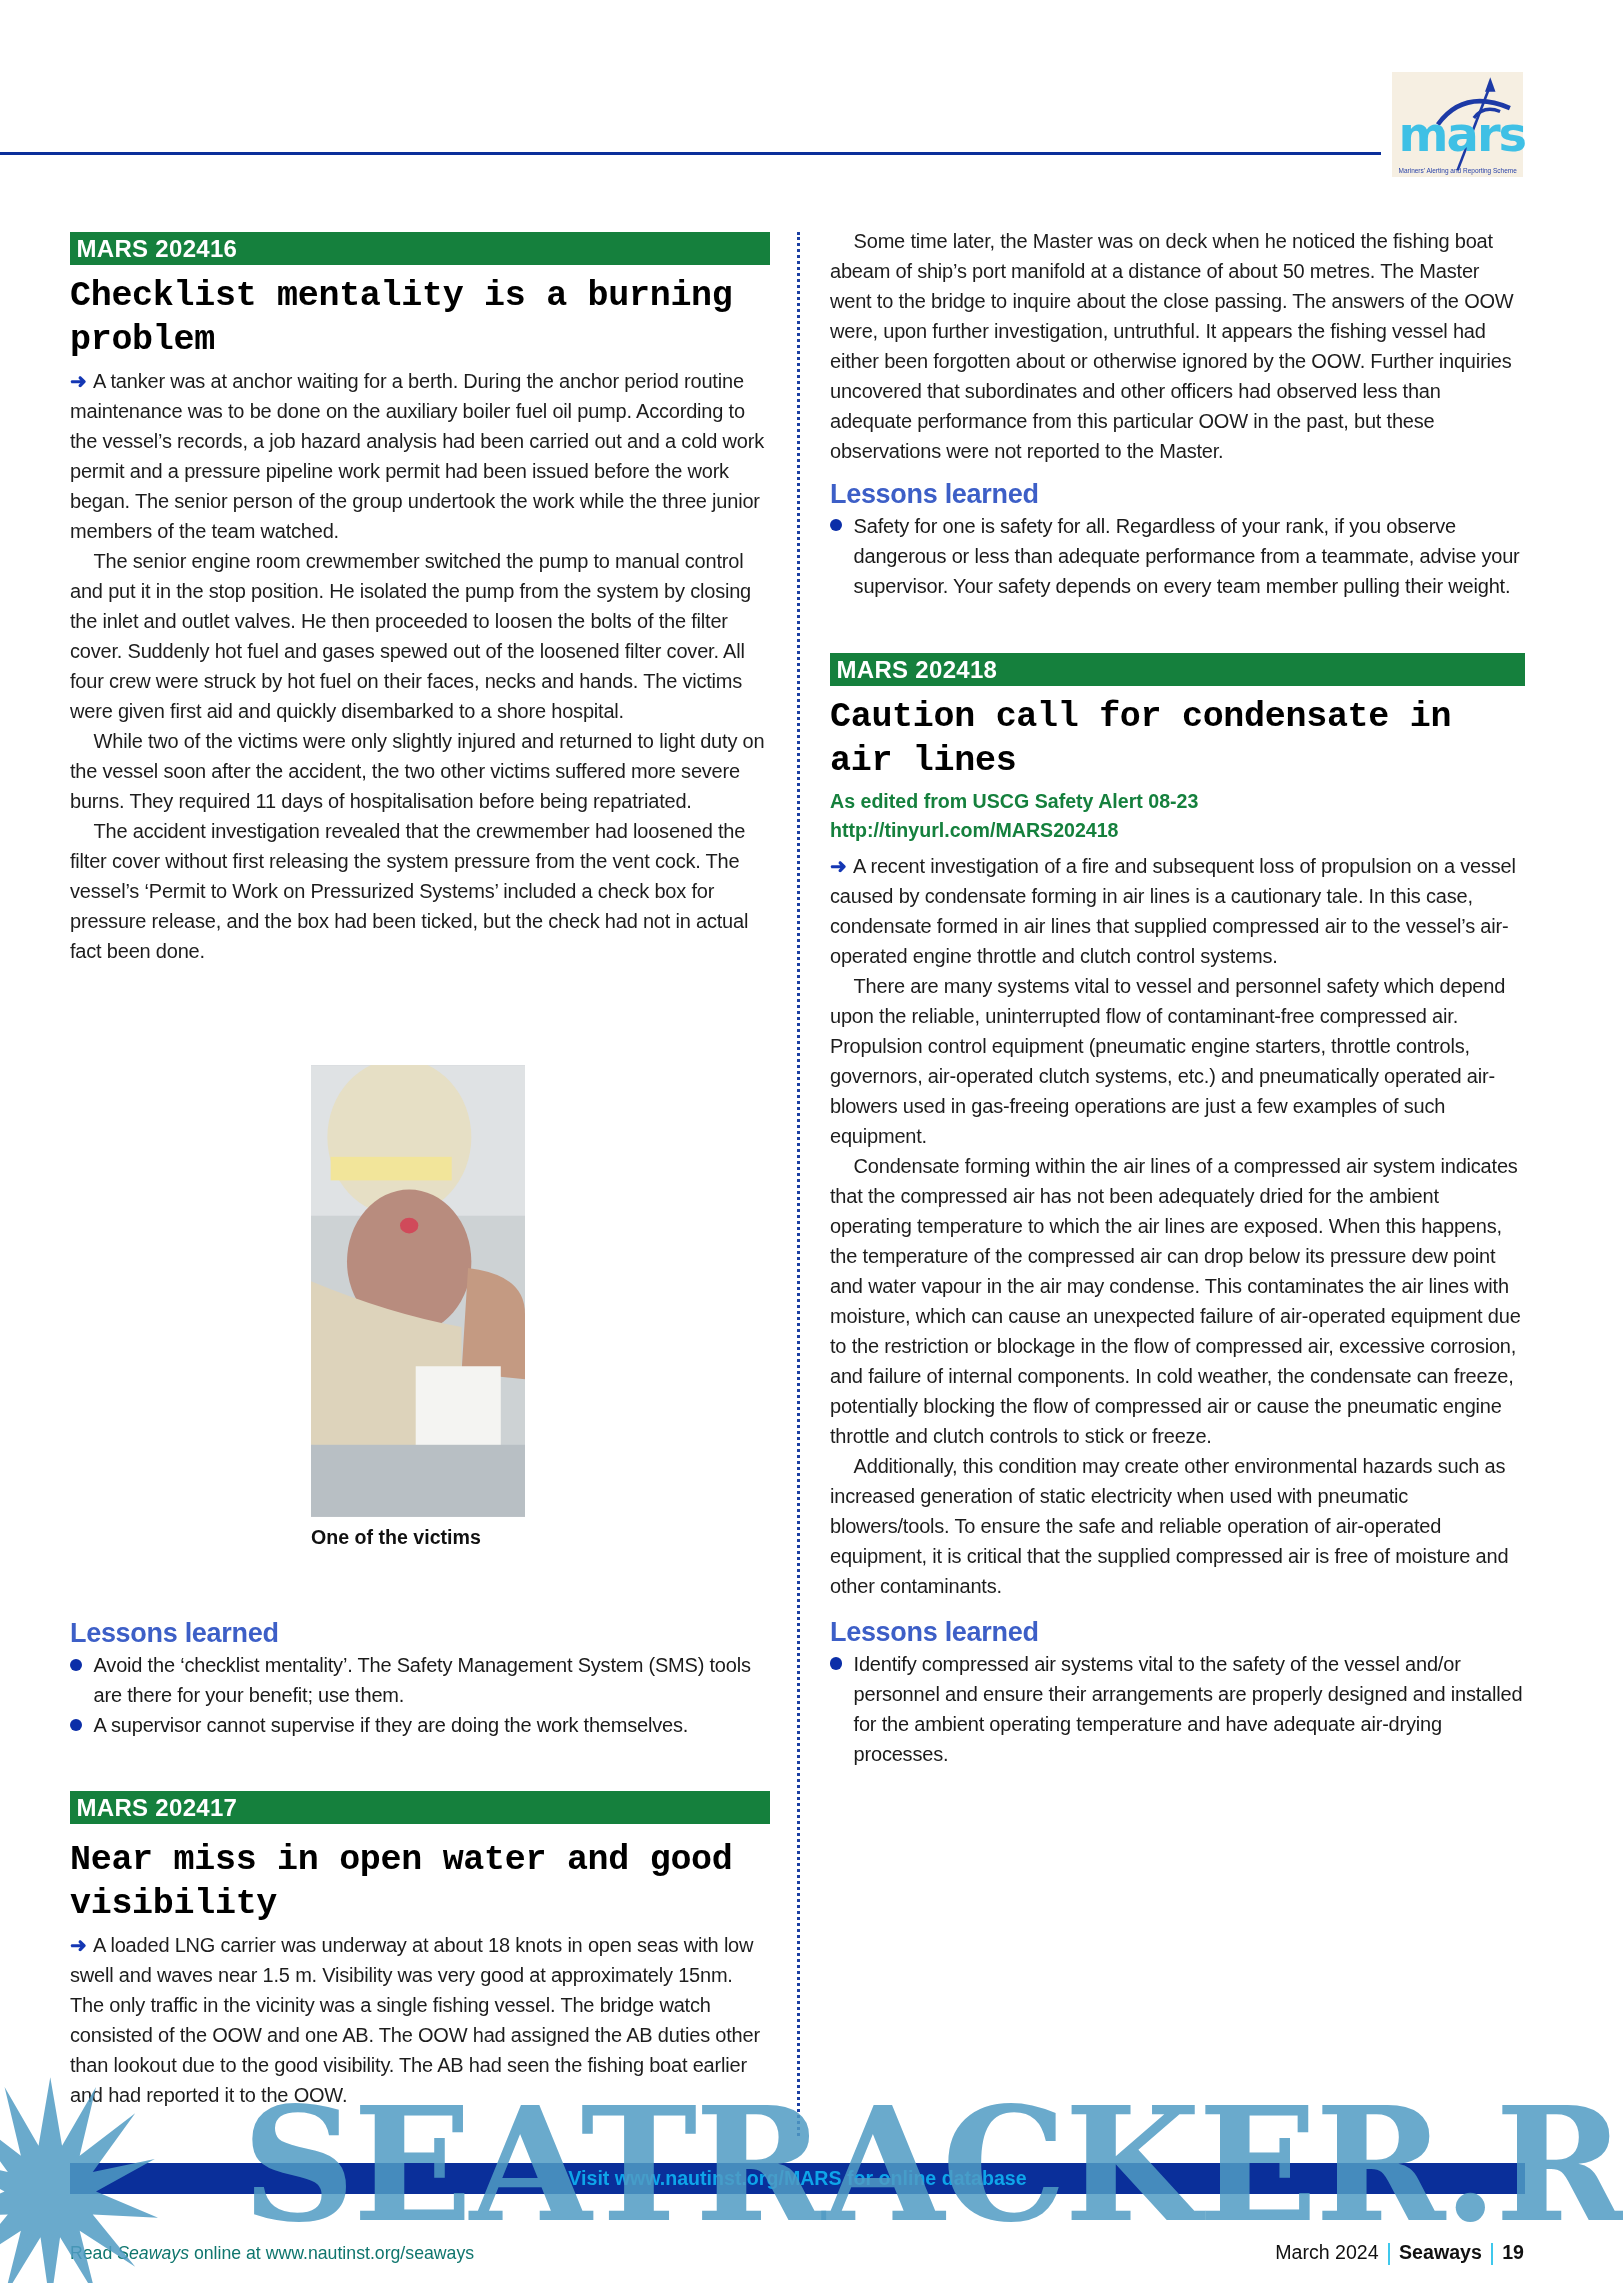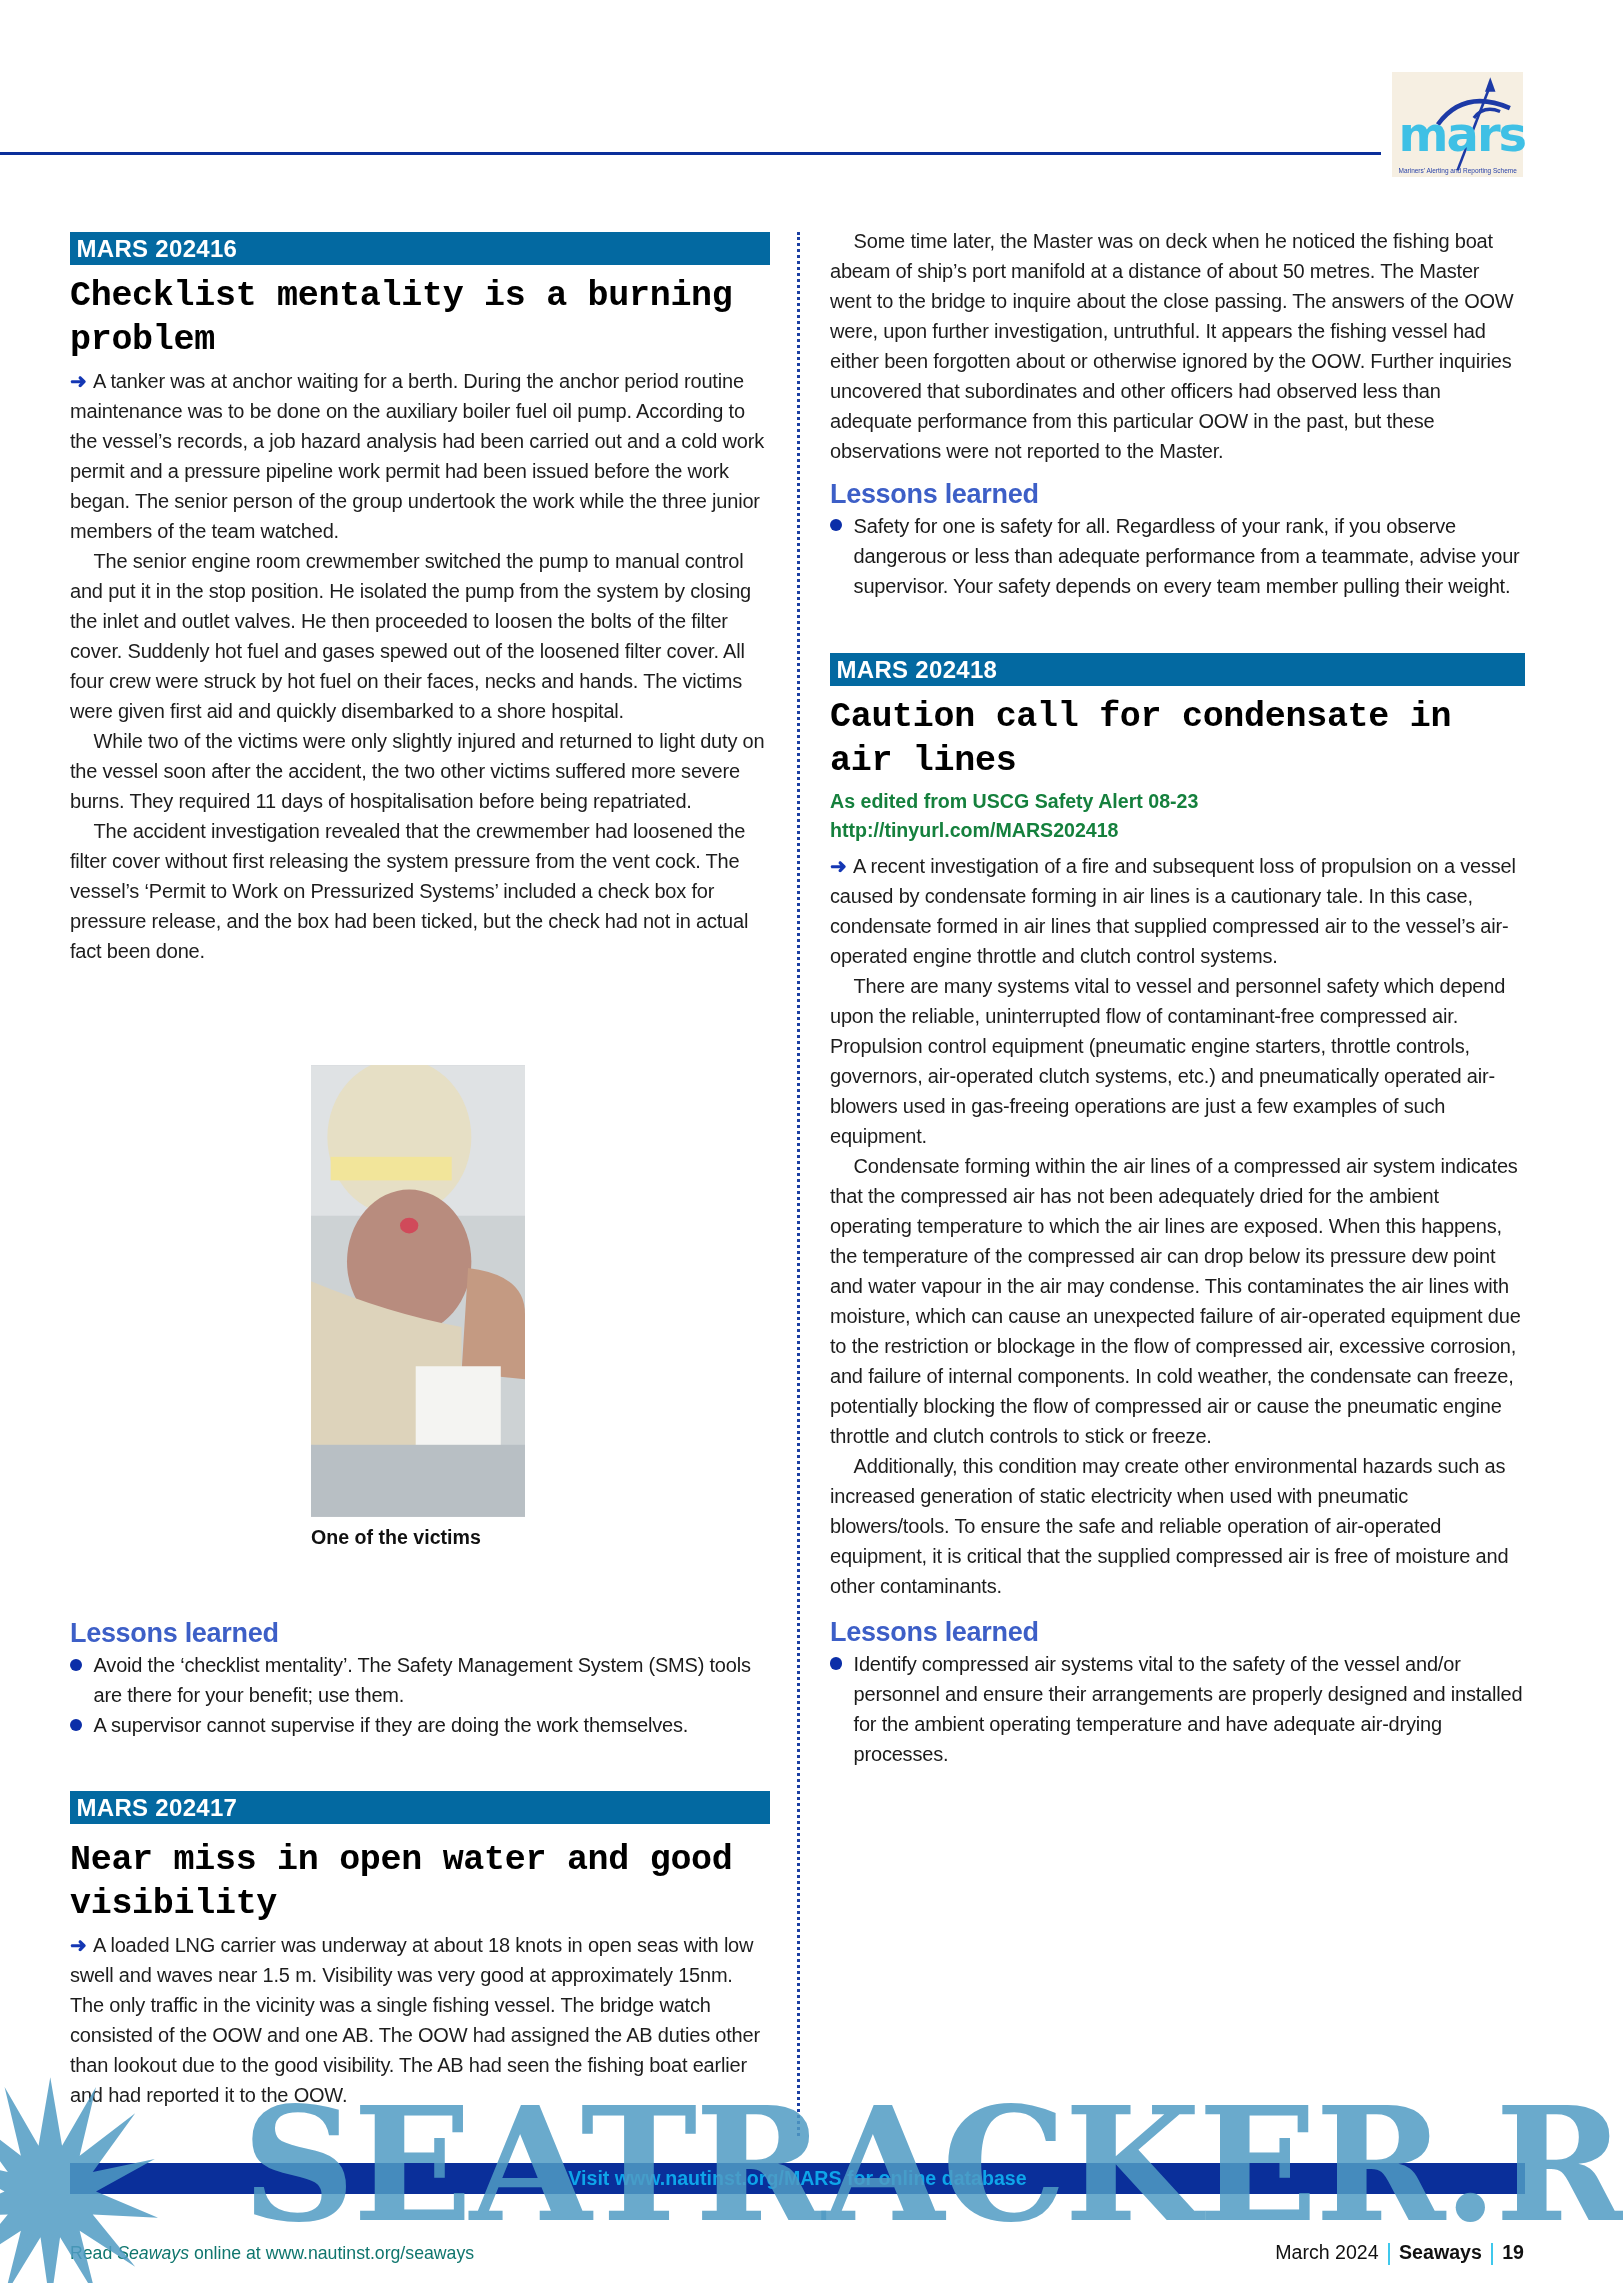--- a/index.html
+++ b/index.html
@@ -11,21 +11,21 @@
   .logo-word { position:absolute; left:6.5px; top:34px; font-family:"DejaVu Sans", sans-serif; font-weight:bold;
                font-size:48px; color:#3fc0e5; letter-spacing:-2px; }
   .logo-tag { position:absolute; left:6.5px; top:95px; font-size:6.5px; color:#2a43a8; white-space:nowrap; }
 
   .col { position:absolute; top:232px; width:700px; }
   .col-left { left:70px; }
   .col-right { left:830px; width:695px; top:226px; }
   .divider { position:absolute; left:797px; top:232px; height:1904px; width:0;
              border-left:3.9px dotted #1b3fa3; }
 
-  .mars-bar { background:#0369a1; color:#fff; font-weight:bold; font-size:24px; height:33px;
+  .mars-bar { background:#15803d; color:#fff; font-weight:bold; font-size:24px; height:33px;
               line-height:34px; padding-left:6.5px; letter-spacing:0.3px; }
   h2 { margin:9.2px 0 3.9px 0; font-size:35px; line-height:44px; font-weight:bold; color:#000000; letter-spacing:-0.3px;font-family:Liberation Mono, monospace; }
   .sub { font-weight:bold; font-size:19.6px; line-height:29.4px; color:#15803d; margin:0; }
   p { margin:0; font-size:20px; line-height:30px; color:#1d1d1d; letter-spacing:-0.2px; }
   p.indent { text-indent:23.6px; }
   .arrow { color:#1437b4; font-weight:bold; margin-right:6.5px; }
   h3 { margin:0; color:#3d5fc7; font-size:27px; line-height:34px; font-weight:bold; letter-spacing:-0.3px; }
   ul.lessons { list-style:none; margin:0; padding:0; }
   ul.lessons li { position:relative; padding-left:23.6px; font-size:20px; line-height:30px; letter-spacing:-0.2px; }
   ul.lessons li .dot { position:absolute; left:0; top:8.5px; width:12.4px; height:12.4px; border-radius:50%; background:#0b2ea8; }

